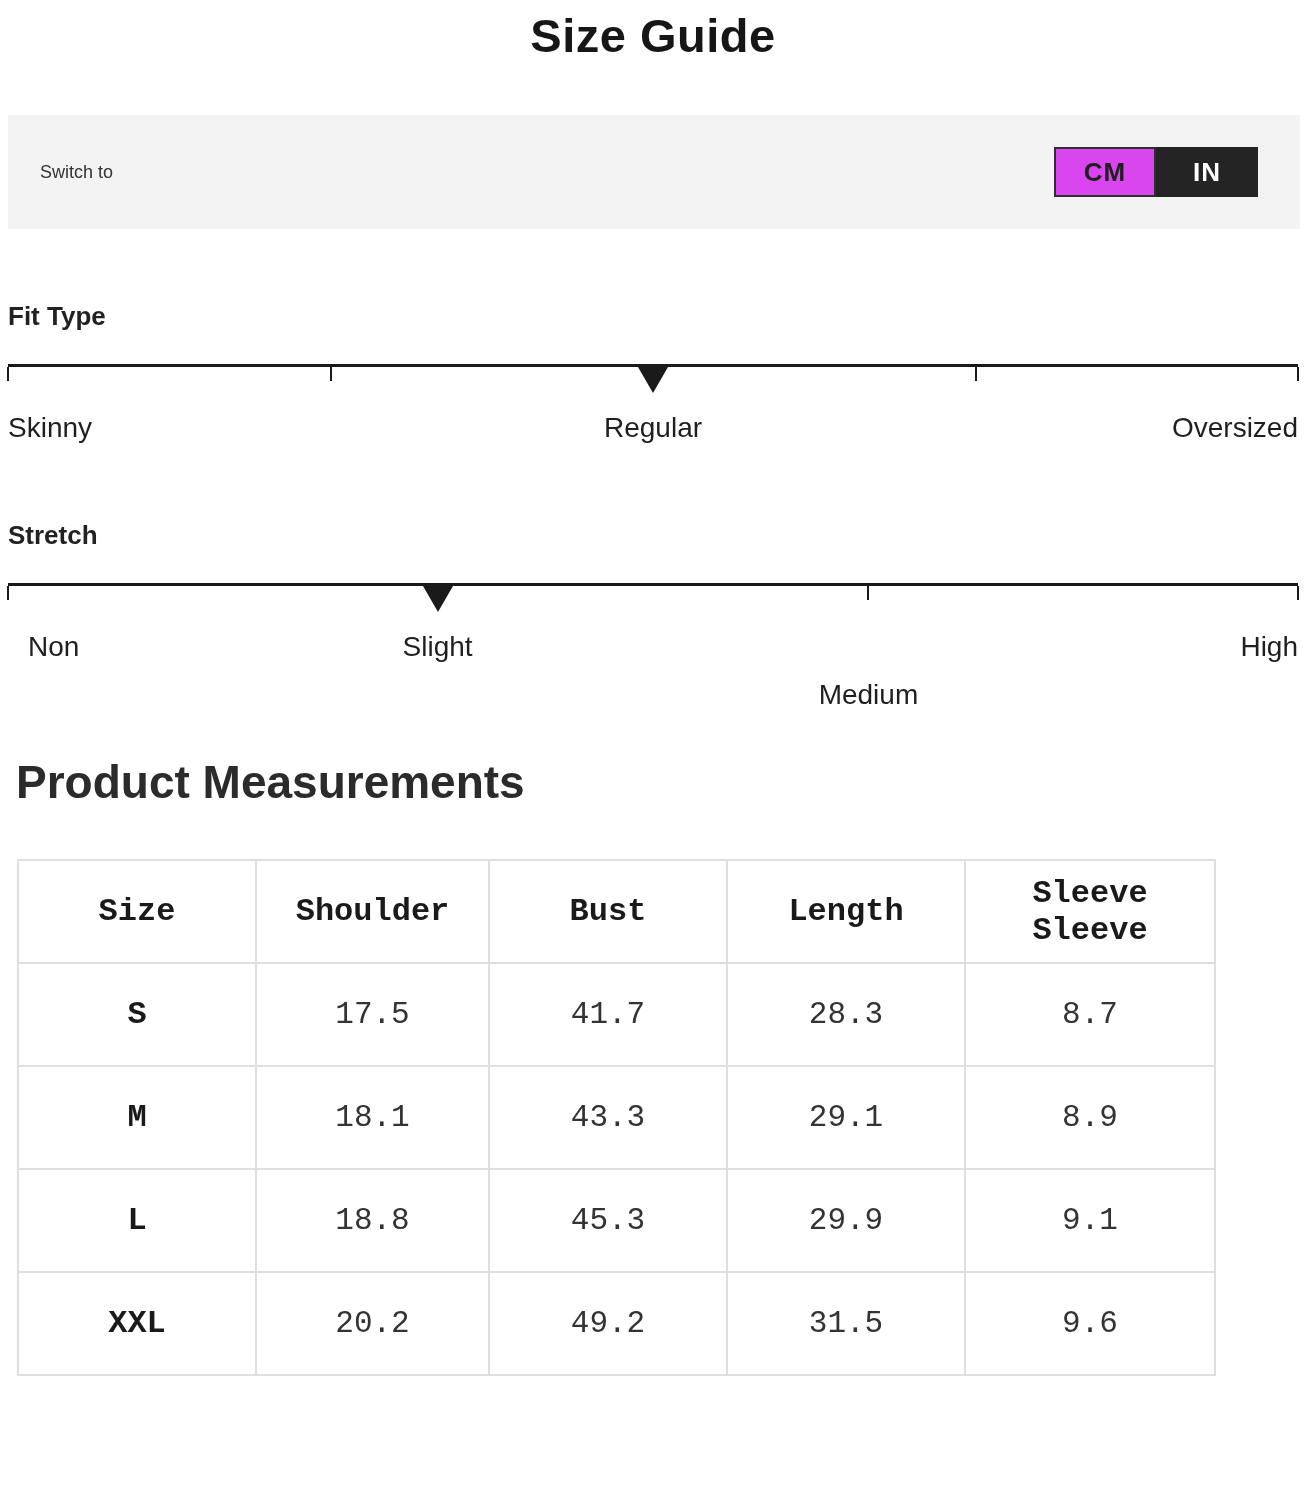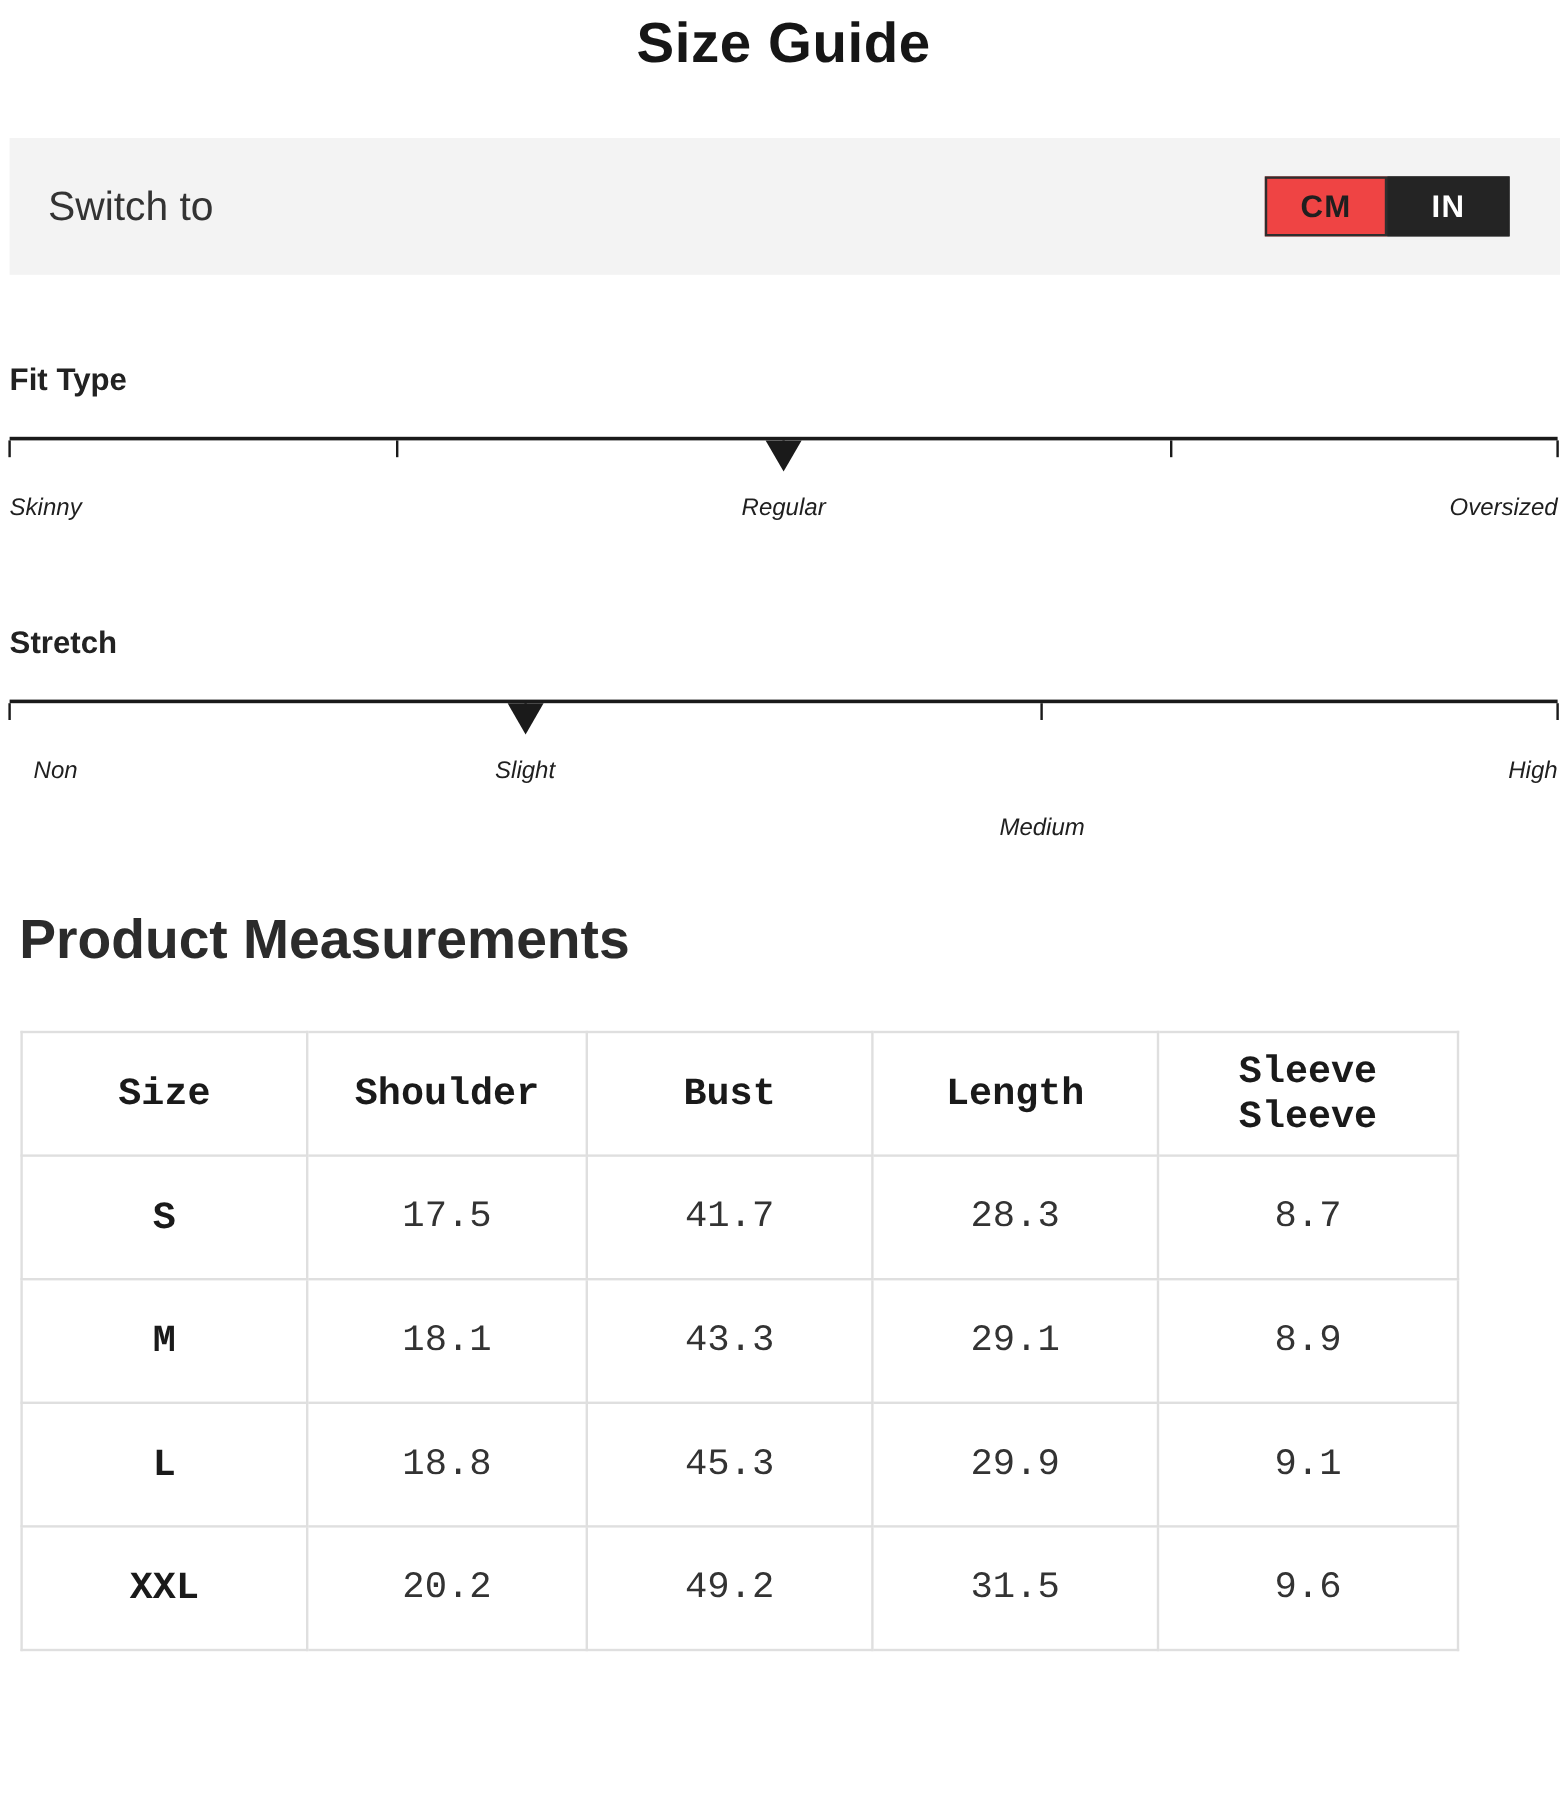--- a/index.html
+++ b/index.html
@@ -22,29 +22,29 @@
     font-size:47px;font-weight:bold;color:#161616;
     letter-spacing:0.5px;
   }
   
   .unit-bar{
     margin:52px 6px 0 8px;
     height:114px;background:var(--bar-bg);
     display:flex;align-items:center;justify-content:space-between;
     padding:0 42px 0 32px;box-sizing:border-box;
   }
-  .unit-bar-label{font-size:34px;color:#333;}
+  .unit-bar-label{font-size:18px;color:#333;}
   .unit-toggle{display:flex;}
   .toggle-btn{
     width:102px;height:50px;box-sizing:border-box;
     display:flex;align-items:center;justify-content:center;
     font-size:26px;font-weight:600;cursor:pointer;
     letter-spacing:1px;
   }
-  .toggle-btn.cm{background:#ef4444;border:2px solid #2e2e2e;color:#1f1f1f;}
+  .toggle-btn.cm{background:#d946ef;border:2px solid #2e2e2e;color:#1f1f1f;}
   .toggle-btn.in{background:var(--accent-dark);border:2px solid var(--accent-dark);color:#fff;}
   
   .section-heading{
     margin:72px 0 0 8px;
     font-size:26px;font-weight:bold;color:#222;
   }
   .big-heading{
     margin:88px 0 0 16px;
     font-size:46px;font-weight:bold;color:#2b2b2b;
   }
@@ -64,21 +64,21 @@
     position:absolute;top:3px;width:0;height:0;
     border-left:15px solid transparent;border-right:15px solid transparent;
     border-top:26px solid #1a1a1a;
     transform:translateX(-50%);
   }
   .slider-labels{
     position:relative;
     margin:0 8px 0 8px;height:36px;
   }
   .slider-label{
-    position:absolute;top:0;font-size:20px;color:#1f1f1f;white-space:nowrap;font-style:italic;
+    position:absolute;top:0;font-size:28px;color:#1f1f1f;white-space:nowrap;
   }
   
   .meas-table{
     margin:50px 0 0 17px;
     border-collapse:collapse;
     table-layout:fixed;
   }
   .meas-table th,.meas-table td{
     border:2px solid var(--border);
     text-align:center;vertical-align:middle;

